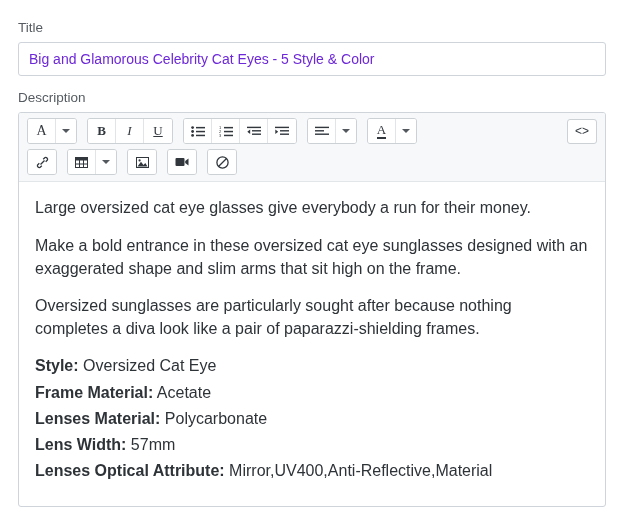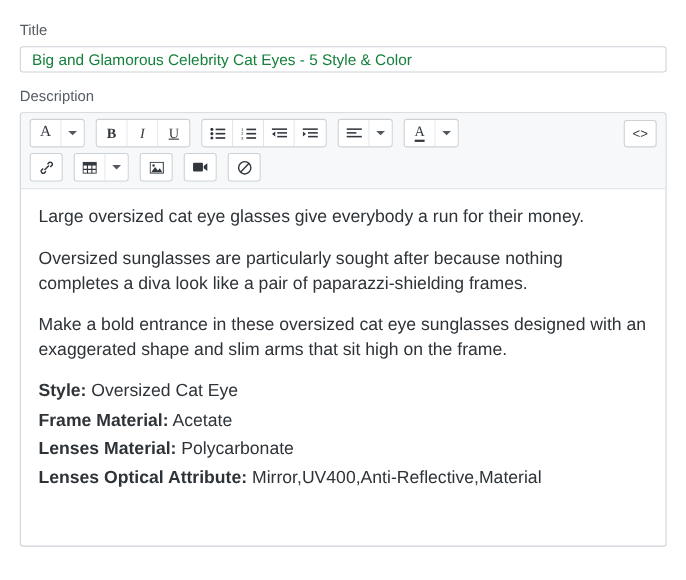--- a/index.html
+++ b/index.html
@@ -24,25 +24,25 @@
   .field-label {
     font-size: 13.5px;
     color: #555b61;
     margin-bottom: 6px;
     line-height: 1.2;
   }
   .title-input {
     display: block;
     box-sizing: border-box;
     width: 100%;
-    height: 24px;
+    height: 34px;
     padding: 6px 10px;
     font-size: 14px;
     font-family: "Liberation Sans", sans-serif;
-    color: #15803d;
+    color: #6d28d9;
     border: 1px solid #ced4da;
     border-radius: 3px;
     background: #ffffff;
     outline: none;
   }
   .spacer {
     height: 14px;
   }
   .editor {
     box-sizing: border-box;
@@ -307,37 +307,41 @@
               <line x1="2.5" y1="10.5" x2="10.5" y2="2.5" stroke="#31373d" stroke-width="1.3"></line>
             </svg>
           </div>
         </div>
       </div>
 
     </div>
 
     <div class="content">
       <p>Large oversized cat eye glasses give everybody a run for their money.</p>
+      <p>Make a bold entrance in these oversized cat eye sunglasses designed with an exaggerated shape and slim arms that sit high on the frame.</p>
       <p>Oversized sunglasses are particularly sought after because nothing completes a diva look like a pair of paparazzi-shielding frames.</p>
-      <p>Make a bold entrance in these oversized cat eye sunglasses designed with an exaggerated shape and slim arms that sit high on the frame.</p>
 
       <div class="specs">
         <div class="spec-line">
           <span class="spec-key">Style:</span>
           <span>Oversized Cat Eye</span>
         </div>
         <div class="spec-line">
           <span class="spec-key">Frame Material:</span>
           <span>Acetate</span>
         </div>
         <div class="spec-line">
           <span class="spec-key">Lenses Material:</span>
           <span>Polycarbonate</span>
         </div>
         <div class="spec-line">
+          <span class="spec-key">Lens Width:</span>
+          <span>57mm</span>
+        </div>
+        <div class="spec-line">
           <span class="spec-key">Lenses Optical Attribute:</span>
           <span>Mirror,UV400,Anti-Reflective,Material</span>
         </div>
       </div>
     </div>
 
   </div>
 </div>
 
 </body></html>

